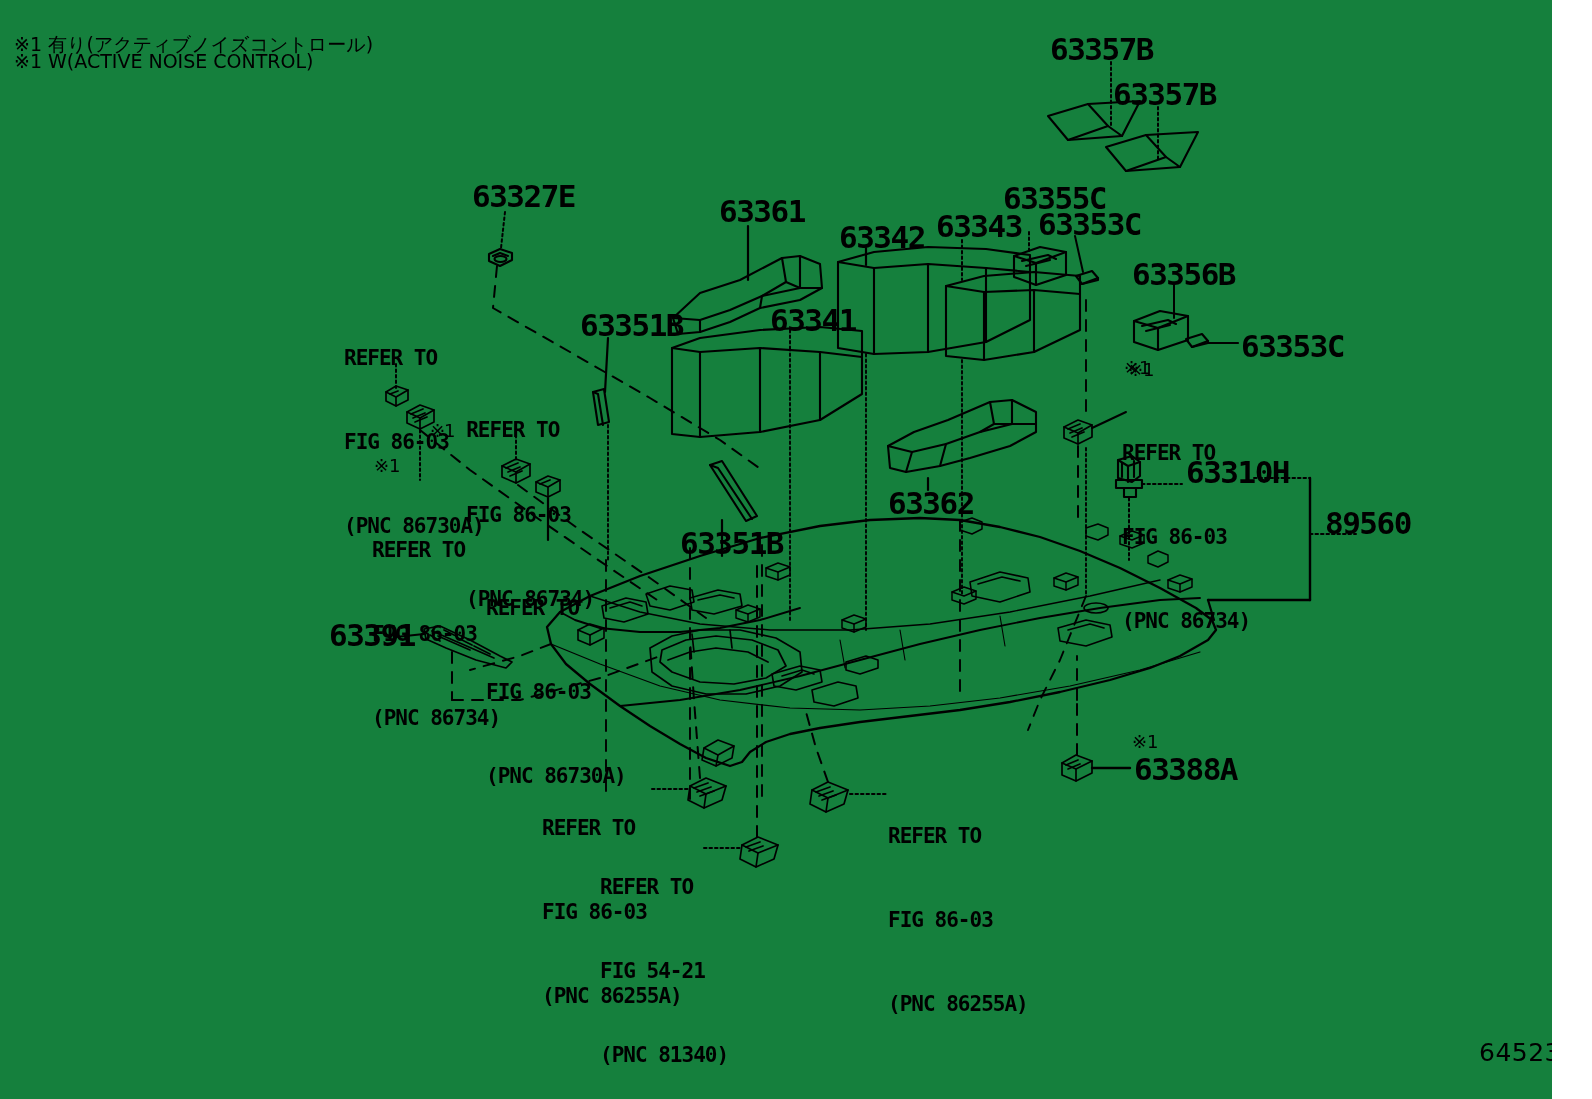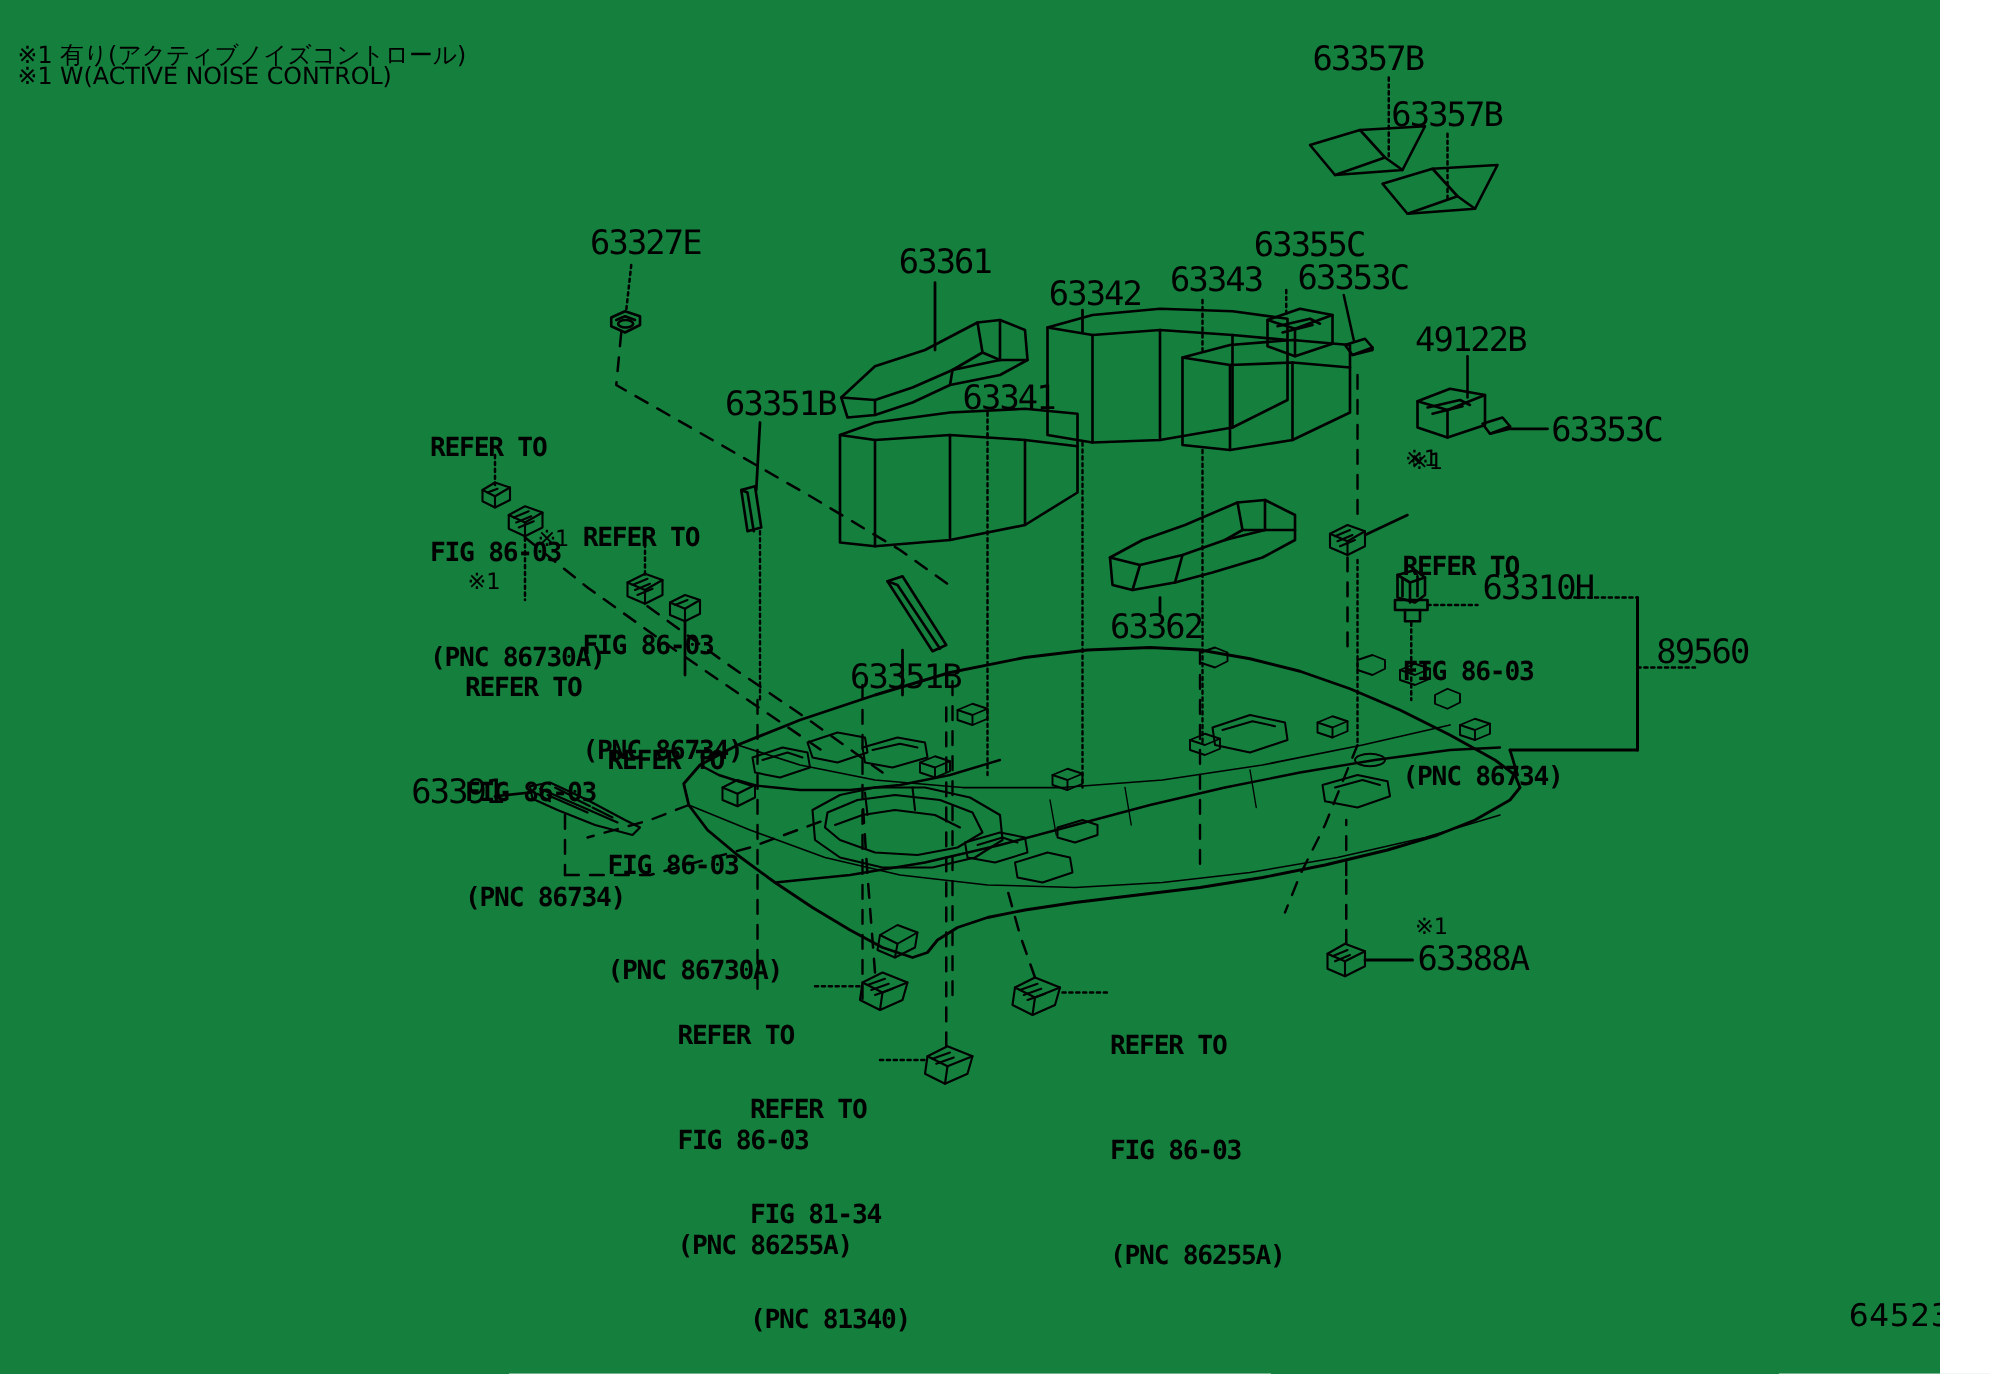--- a/index.html
+++ b/index.html
@@ -35,22 +35,22 @@
   
   .note {
     font-family: "DejaVu Sans", sans-serif;
     font-size: 19px;
     letter-spacing: 0px;
     white-space: pre;
   }
   
   .pn {
     font-family: "DejaVu Sans Mono", monospace;
-    font-weight: normal;
-    font-size: 27px;
+    font-weight: bold;
+    font-size: 31px;
     letter-spacing: -1.5px;
   }
   
   .refer {
     font-family: "DejaVu Sans Mono", monospace;
     font-weight: bold;
     font-size: 21px;
     letter-spacing: -1.0px;
     line-height: 28px;
   }
@@ -431,21 +431,21 @@
     </g>
   </svg>
 
   <div class="txt note" style="left:14px; top:35px;">※1 有り(アクティブノイズコントロール)</div>
   <div class="txt note" style="left:14px; top:52px;">※1 W(ACTIVE NOISE CONTROL)</div>
 
   <div class="txt pn" style="left:1050px; top:34px;">63357B</div>
   <div class="txt pn" style="left:1113px; top:79px;">63357B</div>
   <div class="txt pn" style="left:1003px; top:183px;">63355C</div>
   <div class="txt pn" style="left:1038px; top:209px;">63353C</div>
-  <div class="txt pn" style="left:1132px; top:259px;">49122B</div>
+  <div class="txt pn" style="left:1132px; top:259px;">63356B</div>
   <div class="txt pn" style="left:1241px; top:331px;">63353C</div>
   <div class="txt pn" style="left:472px; top:181px;">63327E</div>
   <div class="txt pn" style="left:719px; top:196px;">63361</div>
   <div class="txt pn" style="left:839px; top:222px;">63342</div>
   <div class="txt pn" style="left:936px; top:211px;">63343</div>
   <div class="txt pn" style="left:770px; top:305px;">63341</div>
   <div class="txt pn" style="left:580px; top:310px;">63351B</div>
   <div class="txt pn" style="left:680px; top:528px;">63351B</div>
   <div class="txt pn" style="left:888px; top:488px;">63362</div>
   <div class="txt pn" style="left:1186px; top:457px;">63310H</div>
@@ -489,21 +489,21 @@
   </div>
 
   <div class="txt refer" style="left:542px; top:758px;">
     <div>REFER TO</div>
     <div>FIG 86-03</div>
     <div>(PNC 86255A)</div>
   </div>
 
   <div class="txt refer" style="left:600px; top:817px;">
     <div>REFER TO</div>
-    <div>FIG 81-34</div>
+    <div>FIG 54-21</div>
     <div>(PNC 81340)</div>
   </div>
 
   <div class="txt refer" style="left:888px; top:766px;">
     <div>REFER TO</div>
     <div>FIG 86-03</div>
     <div>(PNC 86255A)</div>
   </div>
 
   <div class="txt figcode" style="left:1479px; top:1040px;">645233C</div>

